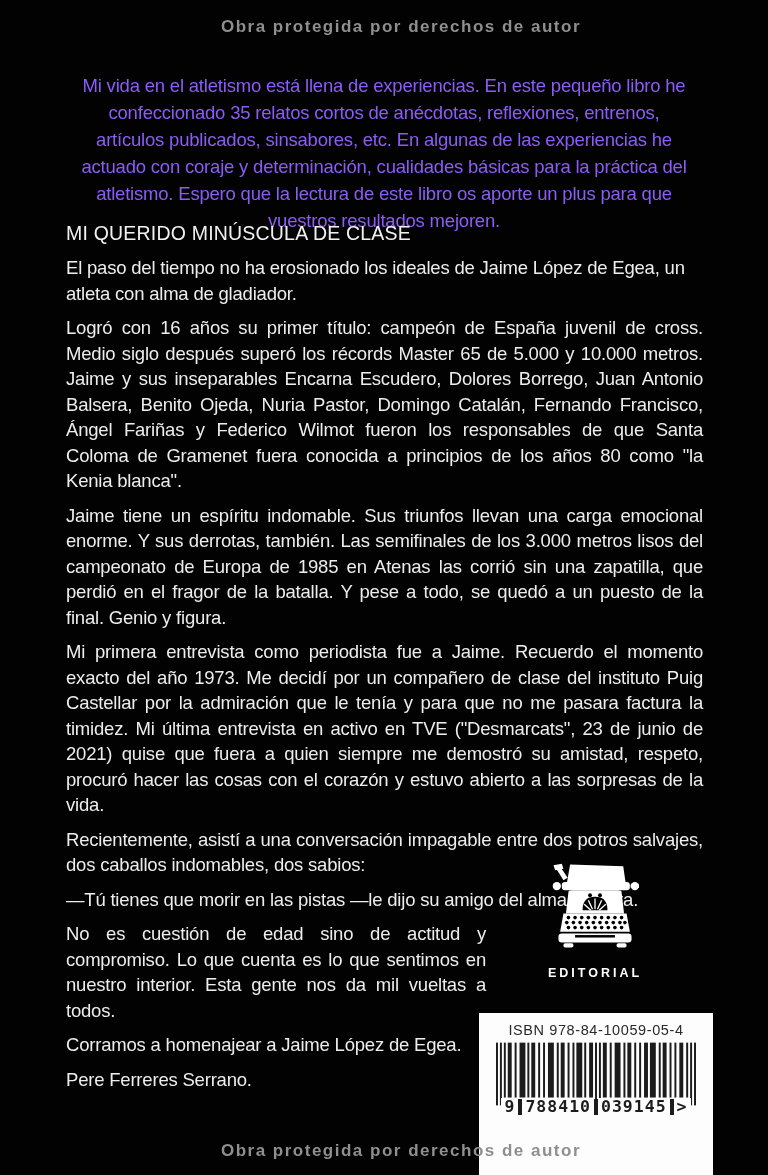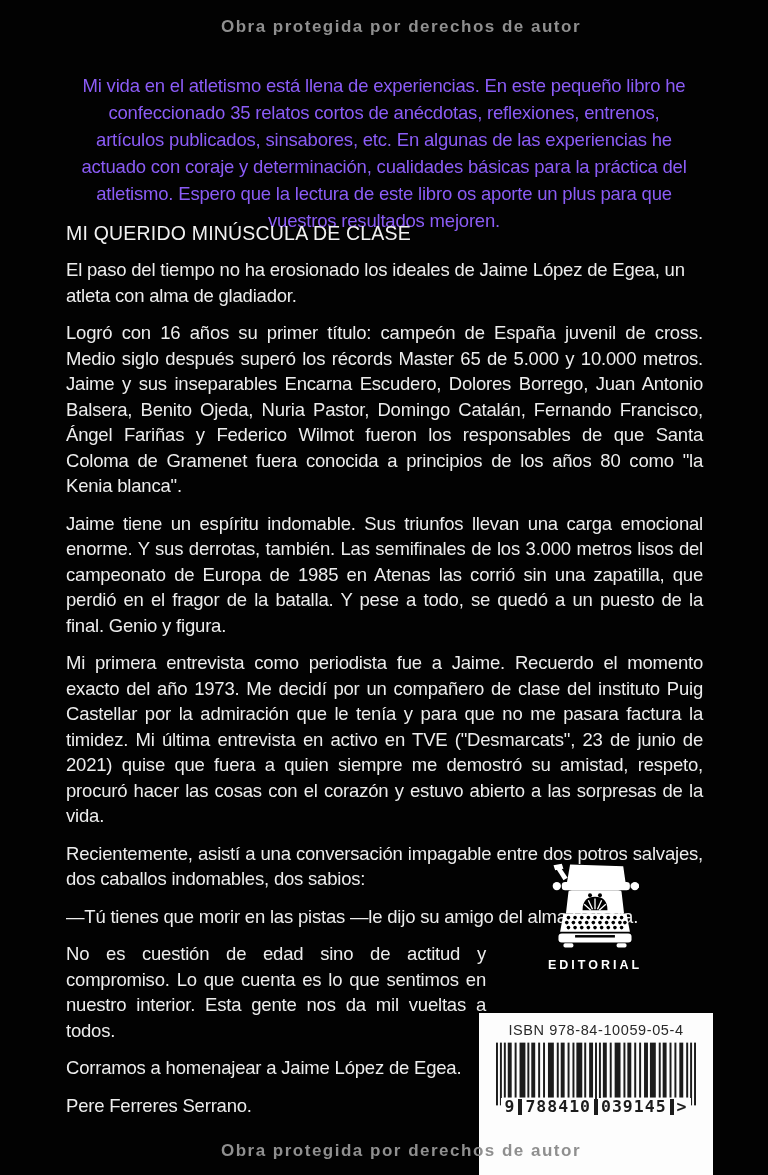--- a/index.html
+++ b/index.html
@@ -48,21 +48,21 @@
     width: 637px;
   }
   .heading {
     font-size: 19.5px;
     margin: 0 0 10px 0;
     font-weight: normal;
     letter-spacing: 0.2px;
     color: #f1f1f1;
   }
   .main p {
-    margin: 12px 0 9px 0;
+    margin: 4px 0 9px 0;
     font-size: 18.5px;
     line-height: 25.5px;
   }
   .main p.just { text-align: justify; }
   .main p.narrow {
     width: 420px;
     text-align: justify;
   }
 
   .publisher {
@@ -71,21 +71,21 @@
     left: 497px;
     width: 196px;
     text-align: center;
     color: #fff;
   }
   .publisher .logo { display: inline-block; }
   .publisher .label-top {
     font-size: 12.5px;
     font-weight: bold;
     letter-spacing: 3px;
-    margin-top: 4px;
+    margin-top: 12px;
   }
   .publisher .name {
     font-size: 21px;
     font-weight: bold;
     letter-spacing: 0.5px;
     margin-top: 2px;
     white-space: nowrap;
   }
 
   .isbn-box {

